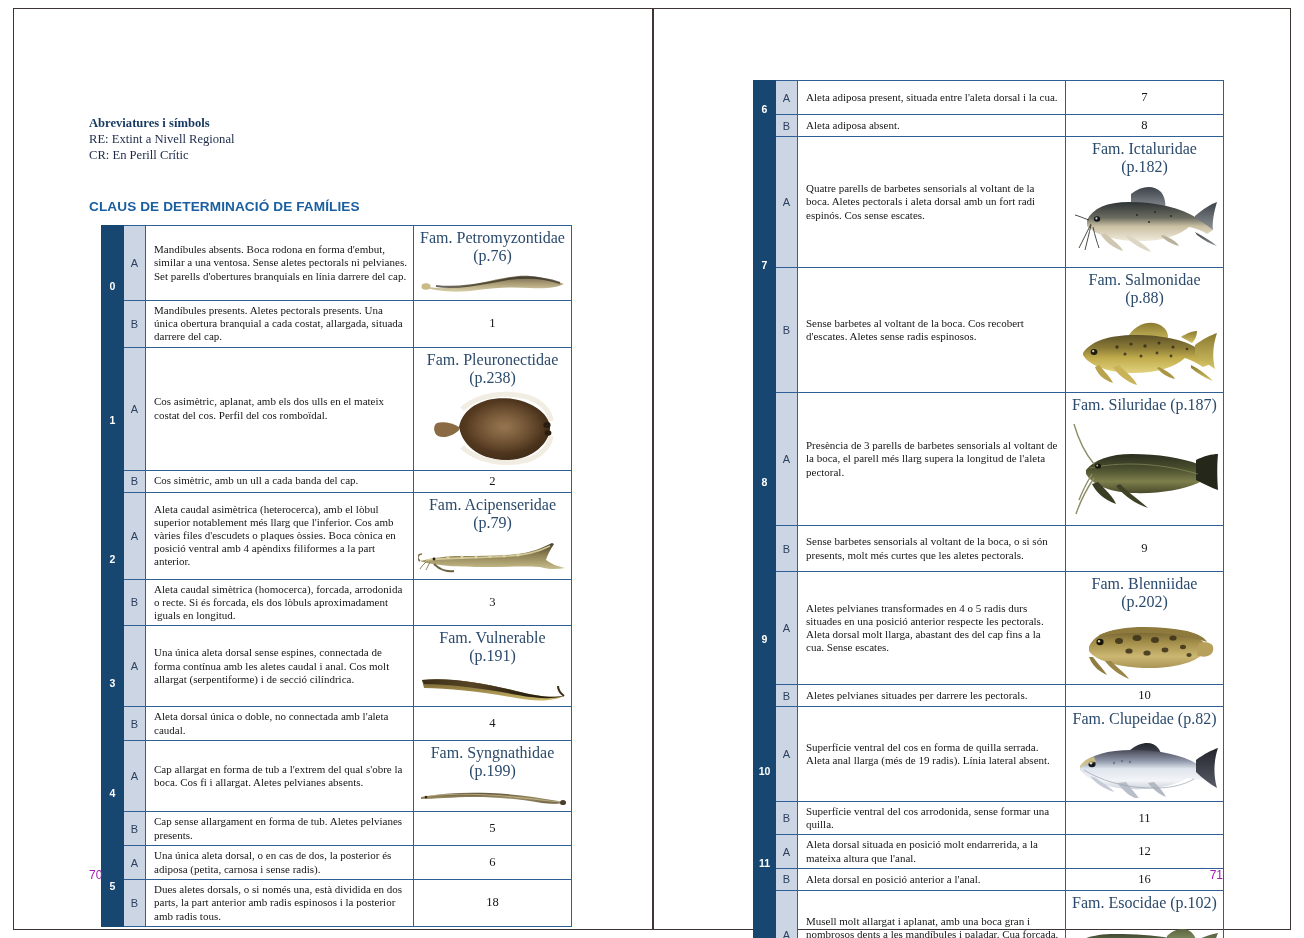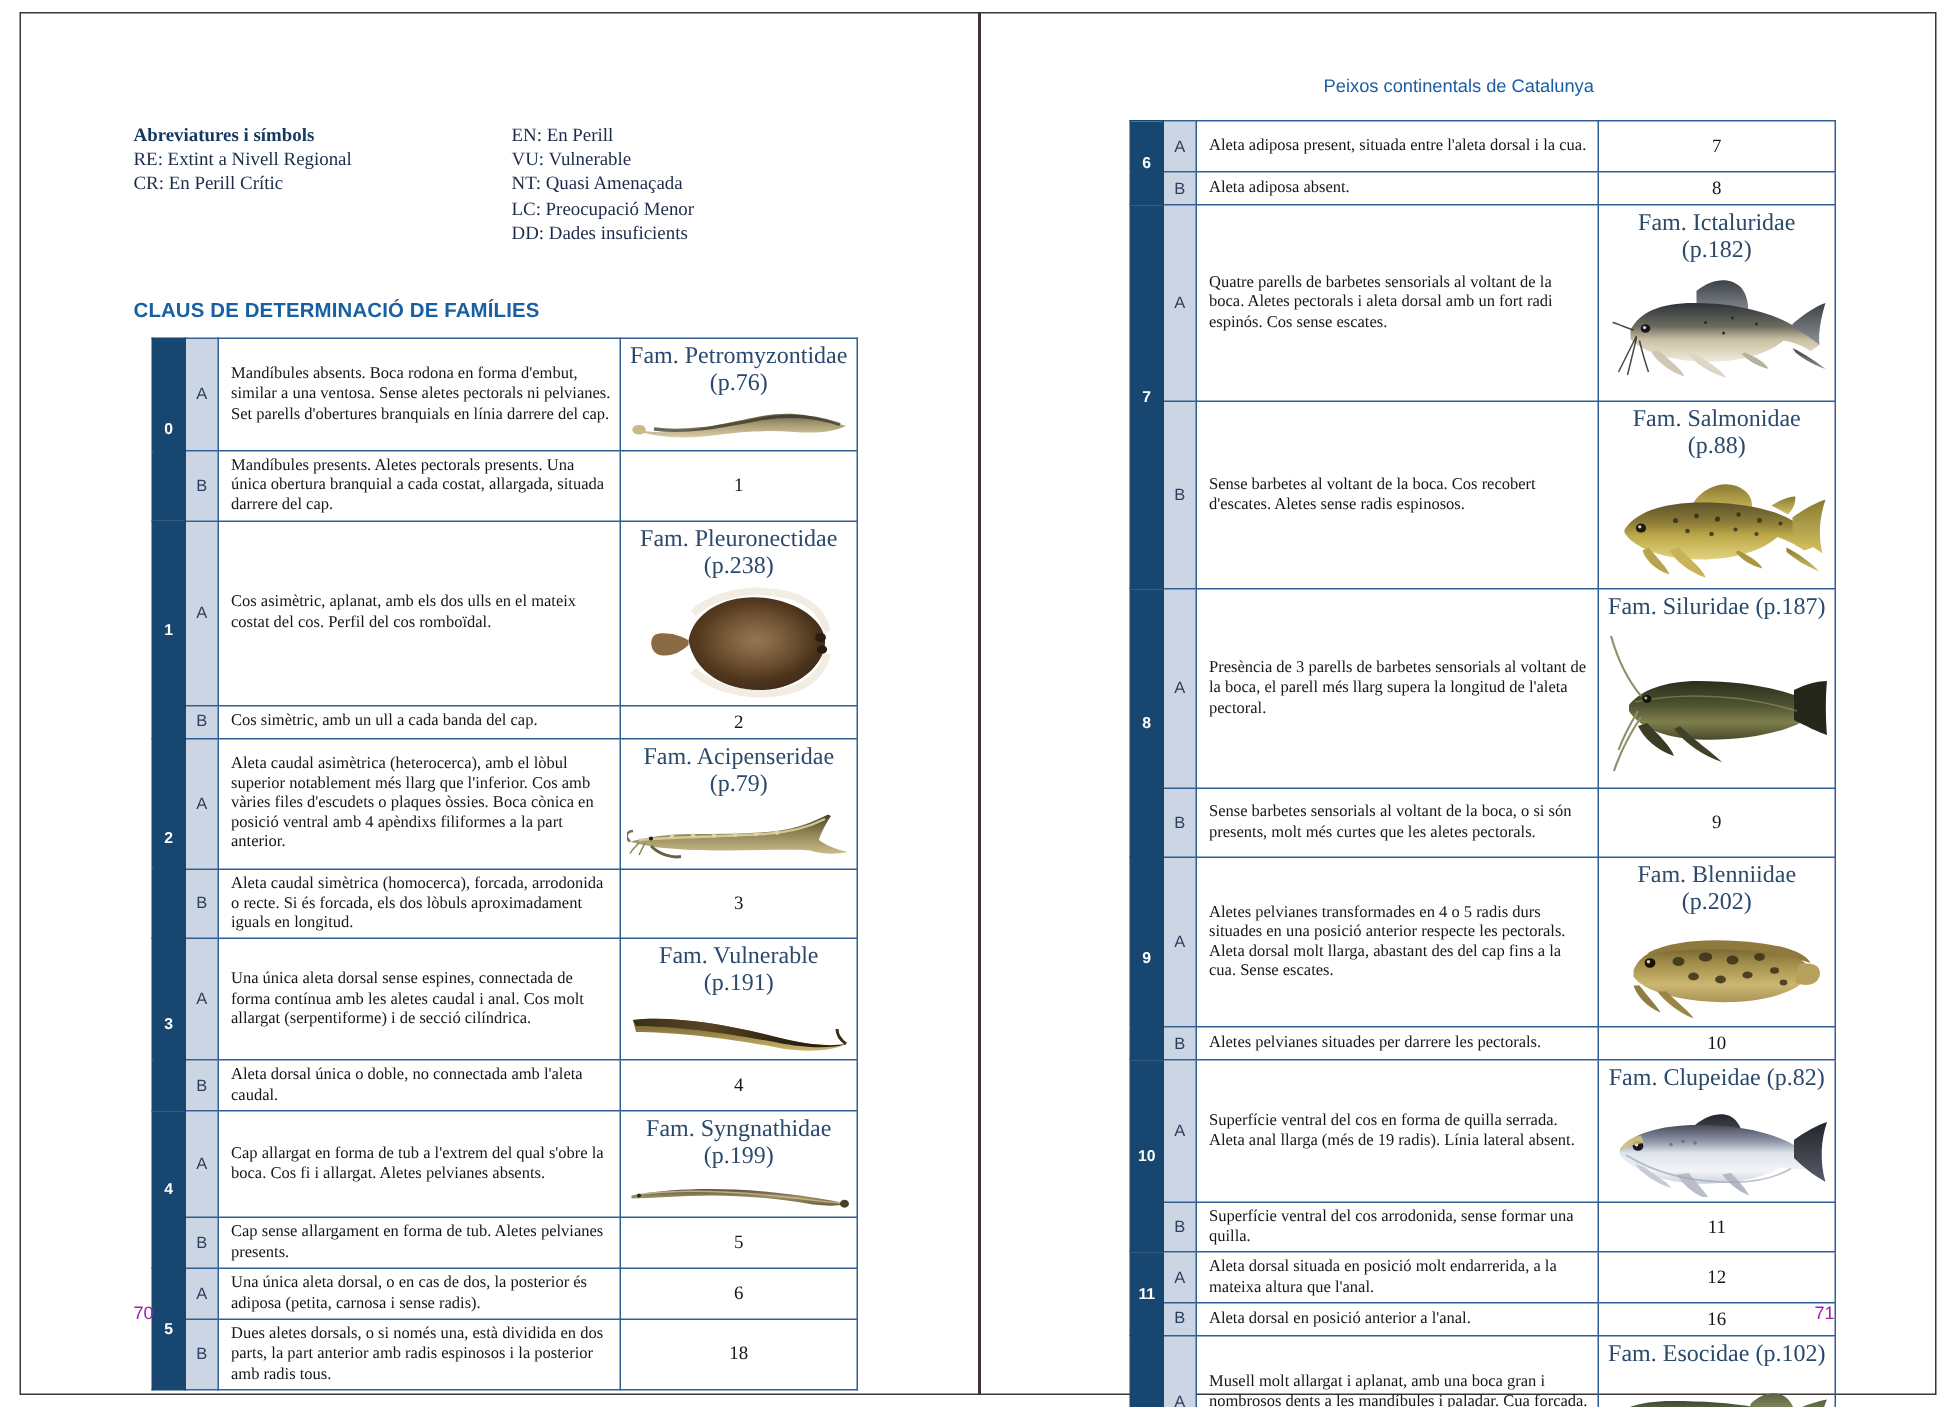--- a/index.html
+++ b/index.html
@@ -23,21 +23,21 @@
     position: absolute; left: 652px; top: 8px;
     width: 2px; height: 922px; background: #3e3434;
   }
 
   .page { position: absolute; top: 0; height: 938px; }
   .page-left  { left: 13px;  width: 640px; }
   .page-right { left: 654px; width: 637px; }
 
   
   .intro { position: absolute; left: 76px; top: 82px; width: 480px; display: flex; }
-  .intro-col { font-size: 12.6px; line-height: 1.29; color: #1c2b4a; }
+  .intro-col { font-size: 12.6px; line-height: 1.29; color: #1c2b4a; margin-top: 33px; }
   .intro-col-a { width: 252px; }
   .intro-col-b { width: 220px; }
   .intro-title { font-weight: bold; color:#15395f; }
   .intro-col p { text-align: justify; }
   .intro-col .nj { text-align: left; }
 
   .section-title {
     position: absolute; left: 76px; top: 199px;
     font-family: "Liberation Sans", sans-serif;
     font-size: 13.6px; font-weight: bold; letter-spacing: .1px;
@@ -101,27 +101,20 @@
   <div class="frame"></div>
   <div class="gutter"></div>
 
   <div class="page page-left">
 
     <div class="intro">
       <div class="intro-col intro-col-a">
         <p class="nj intro-title">Abreviatures i símbols</p>
         <p class="nj">RE: Extint a Nivell Regional</p>
         <p class="nj">CR: En Perill Crític</p>
-      </div>
-      <div class="intro-col intro-col-b">
-        <p class="nj">EN: En Perill</p>
-        <p class="nj">VU: Vulnerable</p>
-        <p class="nj">NT: Quasi Amenaçada</p>
-        <p class="nj">LC: Preocupació Menor</p>
-        <p class="nj">DD: Dades insuficients</p>
       </div>
     </div>
 
     <div class="section-title">CLAUS DE DETERMINACIÓ DE FAMÍLIES</div>
 
     <table class="keytable" id="table-left" style="left:88px; top:225px; width:470px;">
       <colgroup>
         <col style="width:22px">
           <col style="width:22px">
         <col style="width:268px">
@@ -301,21 +294,20 @@
             <td class="c-res numonly"><span class="gonum">18</span></td>
           </tr>
         </tbody>
     </table>
 
     <div class="folio folio-left">70</div>
   </div>
 
   <div class="page page-right">
 
-    <div class="runhead">Peixos continentals de Catalunya</div>
 
     <table class="keytable" id="table-right" style="left:99px; top:80px; width:470px;">
       <colgroup>
         <col style="width:22px">
           <col style="width:22px">
         <col style="width:268px">
           <col style="width:158px">
       </colgroup>
       <tbody>
           <tr style="height: 34px;">

